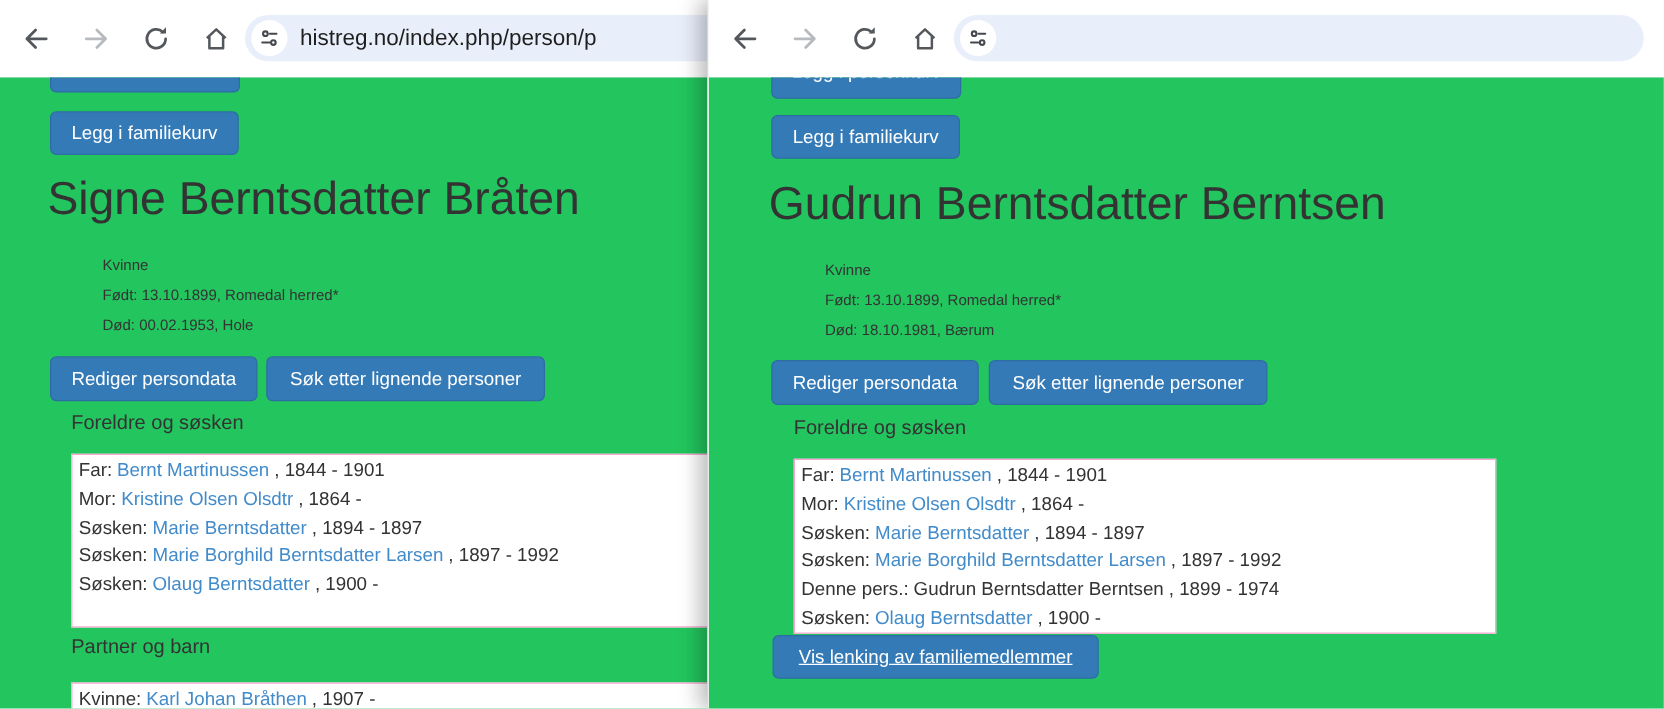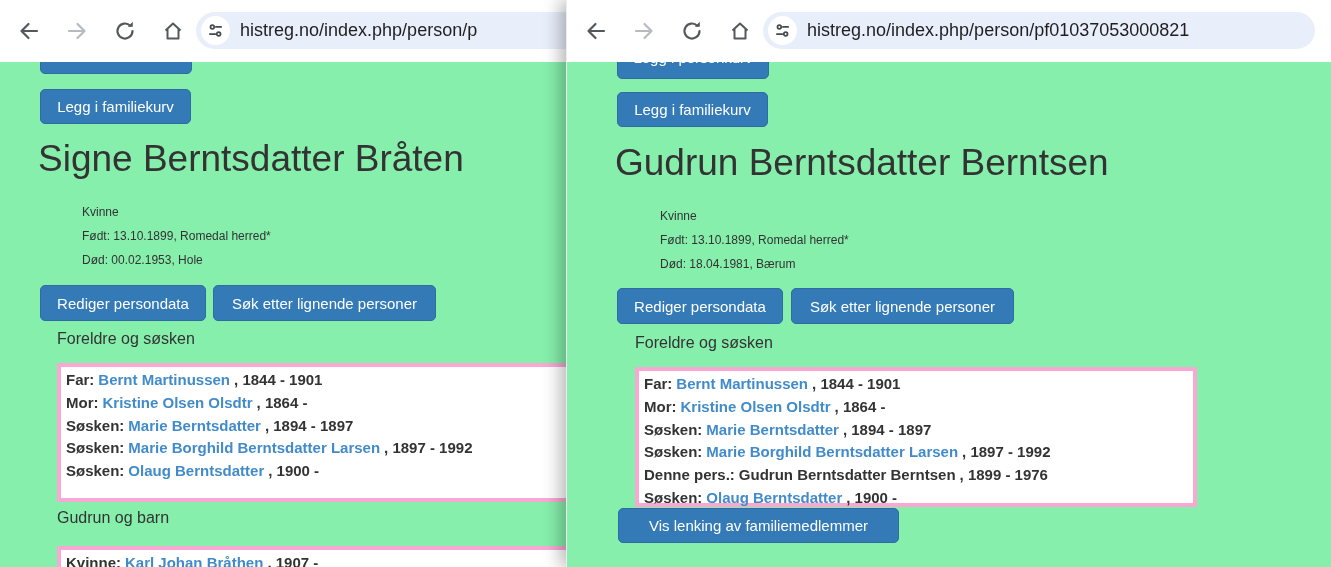--- a/index.html
+++ b/index.html
@@ -21,30 +21,30 @@
   .navic:first-child{margin-left:16px;}
   .omnibox{position:absolute;left:196px;top:12px;height:37px;border-radius:19px;
            background:#e9eefb;display:flex;align-items:center;overflow:hidden;}
   #win0 .omnibox{width:430px;}
   #win1 .omnibox{width:552px;}
   .chip{width:29px;height:29px;border-radius:50%;background:#fff;margin-left:5px;
         display:flex;align-items:center;justify-content:center;flex:0 0 auto;cursor:pointer;}
   .url{margin-left:10px;font-size:18px;color:#1f1f1f;white-space:nowrap;}
 
   
-  .page{position:absolute;top:62px;left:0;right:0;bottom:0;overflow:hidden;background:#86efac;padding-left:24px;}
+  .page{position:absolute;top:62px;left:0;right:0;bottom:0;overflow:hidden;background:#22c55e;padding-left:24px;}
   .btn{position:absolute;background:#337ab7;border:1px solid #2e6da4;border-radius:5px;
        color:#fff;font-size:15px;display:flex;align-items:center;justify-content:center;
        box-sizing:border-box;cursor:pointer;white-space:nowrap;}
   .sliver{justify-content:center;align-items:flex-start;overflow:hidden;}
   h1.pname{position:absolute;margin:0;font-size:37px;font-weight:400;color:#333;white-space:nowrap;}
   .meta{position:absolute;font-size:12px;line-height:24px;color:#333;}
   .sect{position:absolute;margin:0;font-size:16px;font-weight:400;color:#333;white-space:nowrap;}
-  .fbox{position:absolute;border:4px solid #f9a8d4;box-sizing:border-box;background:#fff;
-        padding:2px 0 0 5px;font-size:15px;line-height:22.8px;color:#333;font-weight:bold;}
+  .fbox{position:absolute;border:1px solid #f9a8d4;box-sizing:border-box;background:#fff;
+        padding:2px 0 0 5px;font-size:15px;line-height:22.8px;color:#333;}
   .frow{white-space:nowrap;}
   .frow .label{color:#333;margin-right:4px;}
   .frow a{color:#428bca;text-decoration:none;cursor:pointer;}
   .frow .selfname{color:#333;}
   .frow .dates{color:#333;margin-left:4px;}
 </style>
 </head>
 <body>
 
 <div class="window" id="win0">
@@ -115,21 +115,21 @@
         <span class="label">Søsken:</span><a>Marie Berntsdatter</a><span class="dates">, 1894 - 1897</span>
       </div>
       <div class="frow">
         <span class="label">Søsken:</span><a>Marie Borghild Berntsdatter Larsen</a><span class="dates">, 1897 - 1992</span>
       </div>
       <div class="frow">
         <span class="label">Søsken:</span><a>Olaug Berntsdatter</a><span class="dates">, 1900 -</span>
       </div>
     </div>
 
-    <h2 class="sect" style="left:57px;top:447px;">Gudrun og barn</h2>
+    <h2 class="sect" style="left:57px;top:447px;">Partner og barn</h2>
 
     <div class="fbox" style="left:57px;top:484px;width:560px;height:70px;">
       <div class="frow">
         <span class="label">Kvinne:</span><a>Karl Johan Bråthen</a><span class="dates">, 1907 -</span>
       </div>
     </div>
   </div>
 </div>
 
 <div class="window" id="win1">
@@ -159,36 +159,35 @@
       <span class="chip">
         <svg width="17" height="17" viewBox="0 0 24 24">
             <g fill="none" stroke="#45494d" stroke-width="2.4" stroke-linecap="round">
               <circle cx="7.5" cy="7" r="2.6"></circle>
               <path d="M12.5 7h7.5"></path>
               <circle cx="16.5" cy="17" r="2.6"></circle>
               <path d="M4 17h8"></path>
             </g>
           </svg>
       </span>
-      <span class="url">histreg.no/index.php/person/pf01037053000821</span>
     </div>
   </div>
 
   <div class="page">
     <div class="btn sliver" style="left:50px;top:-20px;width:152px;height:37px;padding-top:6px;">
       <span>Legg i personkurv</span>
     </div>
     <div class="btn" style="left:50px;top:30px;width:151px;height:35px;">Legg i familiekurv</div>
 
     <h1 class="pname" style="left:48px;top:80px;">Gudrun Berntsdatter Berntsen</h1>
 
     <div class="meta" style="left:93px;top:142px;">
       <div>Kvinne</div>
       <div>Født: 13.10.1899, Romedal herred*</div>
-      <div>Død: 18.04.1981, Bærum</div>
+      <div>Død: 18.10.1981, Bærum</div>
     </div>
 
     <div class="btn" style="left:50px;top:226px;width:166px;height:36px;">Rediger persondata</div>
     <div class="btn" style="left:224px;top:226px;width:223px;height:36px;">Søk etter lignende personer</div>
 
     <h2 class="sect" style="left:68px;top:272px;">Foreldre og søsken</h2>
 
     <div class="fbox" style="left:68px;top:305px;width:562px;height:140px;">
       <div class="frow">
         <span class="label">Far:</span><a>Bernt Martinussen</a><span class="dates">, 1844 - 1901</span>
@@ -196,22 +195,22 @@
       <div class="frow">
         <span class="label">Mor:</span><a>Kristine Olsen Olsdtr</a><span class="dates">, 1864 -</span>
       </div>
       <div class="frow">
         <span class="label">Søsken:</span><a>Marie Berntsdatter</a><span class="dates">, 1894 - 1897</span>
       </div>
       <div class="frow">
         <span class="label">Søsken:</span><a>Marie Borghild Berntsdatter Larsen</a><span class="dates">, 1897 - 1992</span>
       </div>
       <div class="frow">
-        <span class="label">Denne pers.:</span><span class="selfname">Gudrun Berntsdatter Berntsen</span><span class="dates">, 1899 - 1976</span>
+        <span class="label">Denne pers.:</span><span class="selfname">Gudrun Berntsdatter Berntsen</span><span class="dates">, 1899 - 1974</span>
       </div>
       <div class="frow">
         <span class="label">Søsken:</span><a>Olaug Berntsdatter</a><span class="dates">, 1900 -</span>
       </div>
     </div>
 
-    <div class="btn" style="left:51px;top:446px;width:281px;height:35px;">Vis lenking av familiemedlemmer</div>
+    <div class="btn" style="left:51px;top:446px;width:261px;height:35px;text-decoration:underline;">Vis lenking av familiemedlemmer</div>
   </div>
 </div>
 
 </body></html>

